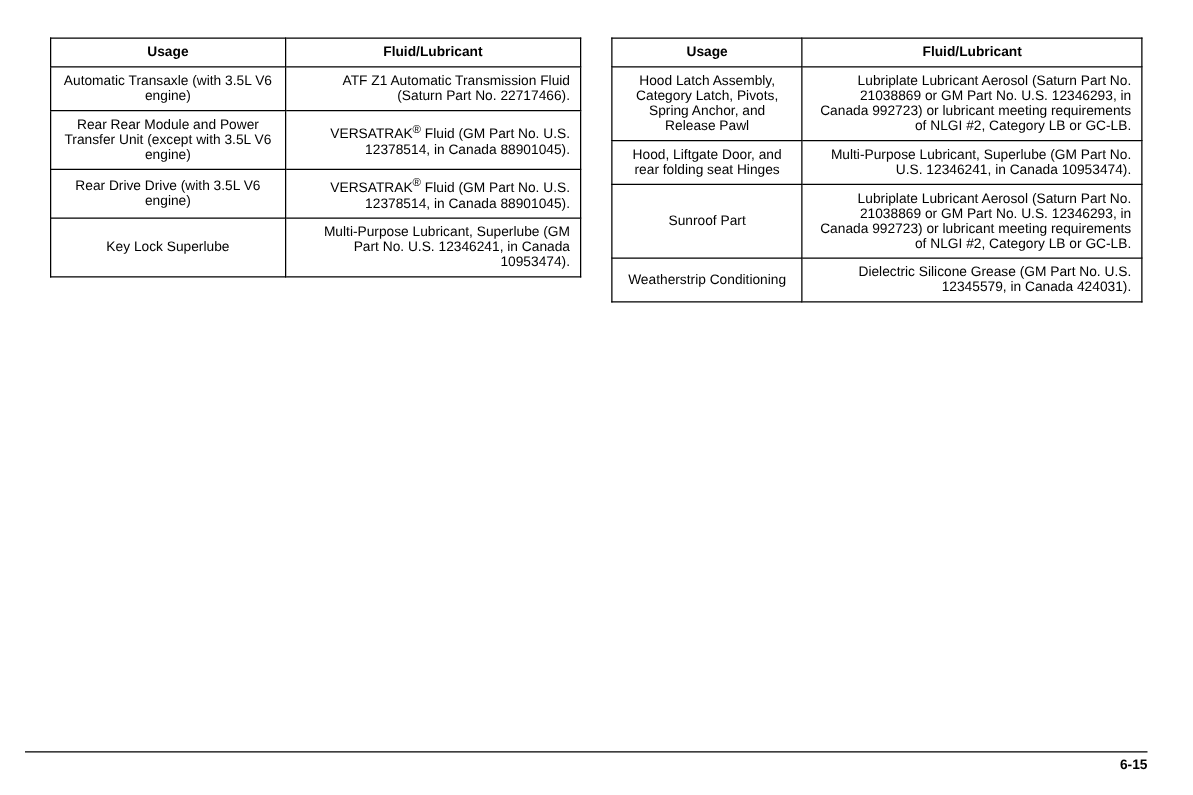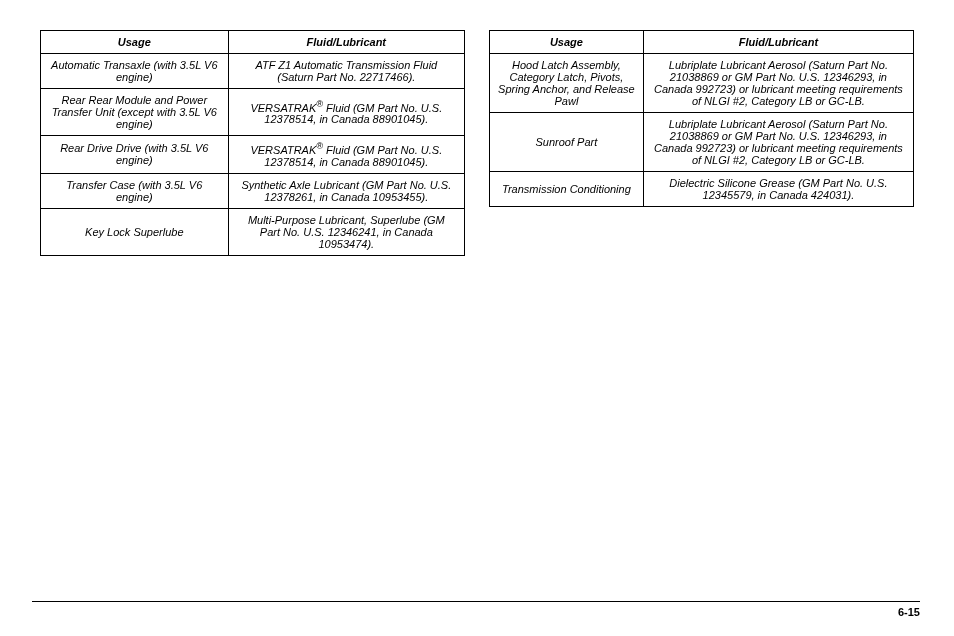--- a/index.html
+++ b/index.html
@@ -16,21 +16,20 @@
     .page-content {
       padding: 30px 40px 30px 40px;
     }
     .tables-row {
       display: flex;
       gap: 24px;
       align-items: flex-start;
     }
     .table-container {
       flex: 1;
-      font-style: italic;
     }
     table {
       width: 100%;
       border-collapse: collapse;
       border: 1.5px solid #000;
     }
     th {
       border: 1.5px solid #000;
       padding: 5px 8px;
       text-align: center;
@@ -40,28 +39,28 @@
     }
     td {
       border: 1.5px solid #000;
       padding: 5px 8px;
       text-align: center;
       font-size: 11px;
       vertical-align: middle;
       margin-left: 32px;
     }
     td.fluid-cell {
-      text-align: center;
+      text-align: right;
     }
     .page-footer {
       position: absolute;
       bottom: 18px;
       left: 0;
-      right: 2px;
-      padding: 0 32px;
+      right: 16px;
+      padding: 0 20px;
     }
     .footer-line {
       border: none;
       border-top: 1.5px solid #000;
       margin-bottom: 4px;
     }
     .footer-number {
       text-align: right;
       font-size: 11px;
       font-weight: bold;
@@ -88,24 +87,20 @@
             </tr>
             <tr>
               <td>Rear Rear Module and Power Transfer Unit (except with 3.5L V6 engine)</td>
               <td class="fluid-cell">VERSATRAK<sup>®</sup> Fluid (GM Part No. U.S. 12378514, in Canada 88901045).</td>
             </tr>
             <tr>
               <td>Rear Drive Drive (with 3.5L V6 engine)</td>
               <td class="fluid-cell">VERSATRAK<sup>®</sup> Fluid (GM Part No. U.S. 12378514, in Canada 88901045).</td>
             </tr>
             <tr>
-              <td>Transfer Case (with 3.5L V6 engine)</td>
-              <td class="fluid-cell">Synthetic Axle Lubricant (GM Part No. U.S. 12378261, in Canada 10953455).</td>
-            </tr>
-            <tr>
               <td>Key Lock Superlube</td>
               <td class="fluid-cell">Multi-Purpose Lubricant, Superlube (GM Part No. U.S. 12346241, in Canada 10953474).</td>
             </tr>
           </tbody>
       </table>
     </div>
 
     <div class="table-container">
       <table>
         <thead>
@@ -113,25 +108,29 @@
             <th>Usage</th>
             <th>Fluid/Lubricant</th>
           </tr>
         </thead>
         <tbody id="right-tbody">
         <tr>
               <td>Hood Latch Assembly, Category Latch, Pivots, Spring Anchor, and Release Pawl</td>
               <td class="fluid-cell">Lubriplate Lubricant Aerosol (Saturn Part No. 21038869 or GM Part No. U.S. 12346293, in Canada 992723) or lubricant meeting requirements of NLGI #2, Category LB or GC-LB.</td>
             </tr>
             <tr>
+              <td>Hood, Liftgate Door, and rear folding seat Hinges</td>
+              <td class="fluid-cell">Multi-Purpose Lubricant, Superlube (GM Part No. U.S. 12346241, in Canada 10953474).</td>
+            </tr>
+            <tr>
               <td>Sunroof Part</td>
               <td class="fluid-cell">Lubriplate Lubricant Aerosol (Saturn Part No. 21038869 or GM Part No. U.S. 12346293, in Canada 992723) or lubricant meeting requirements of NLGI #2, Category LB or GC-LB.</td>
             </tr>
             <tr>
-              <td>Transmission Conditioning</td>
+              <td>Weatherstrip Conditioning</td>
               <td class="fluid-cell">Dielectric Silicone Grease (GM Part No. U.S. 12345579, in Canada 424031).</td>
             </tr>
           </tbody>
       </table>
     </div>
 
   </div>
 </div>
 
 <div class="page-footer">

